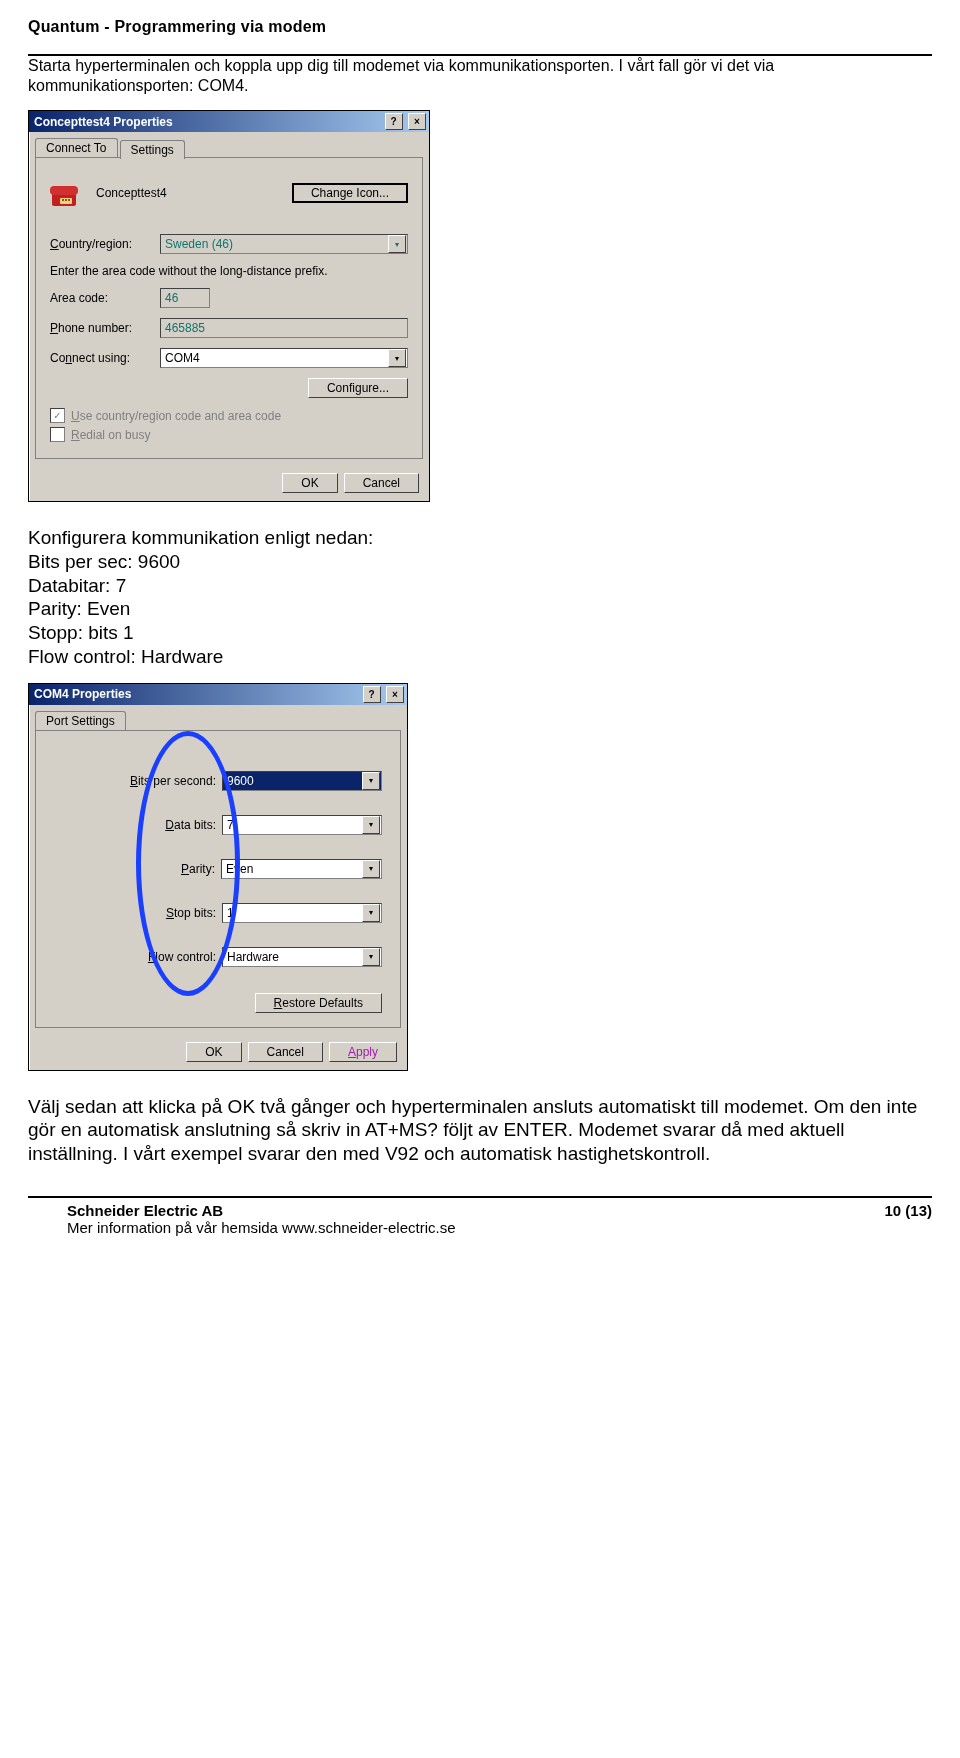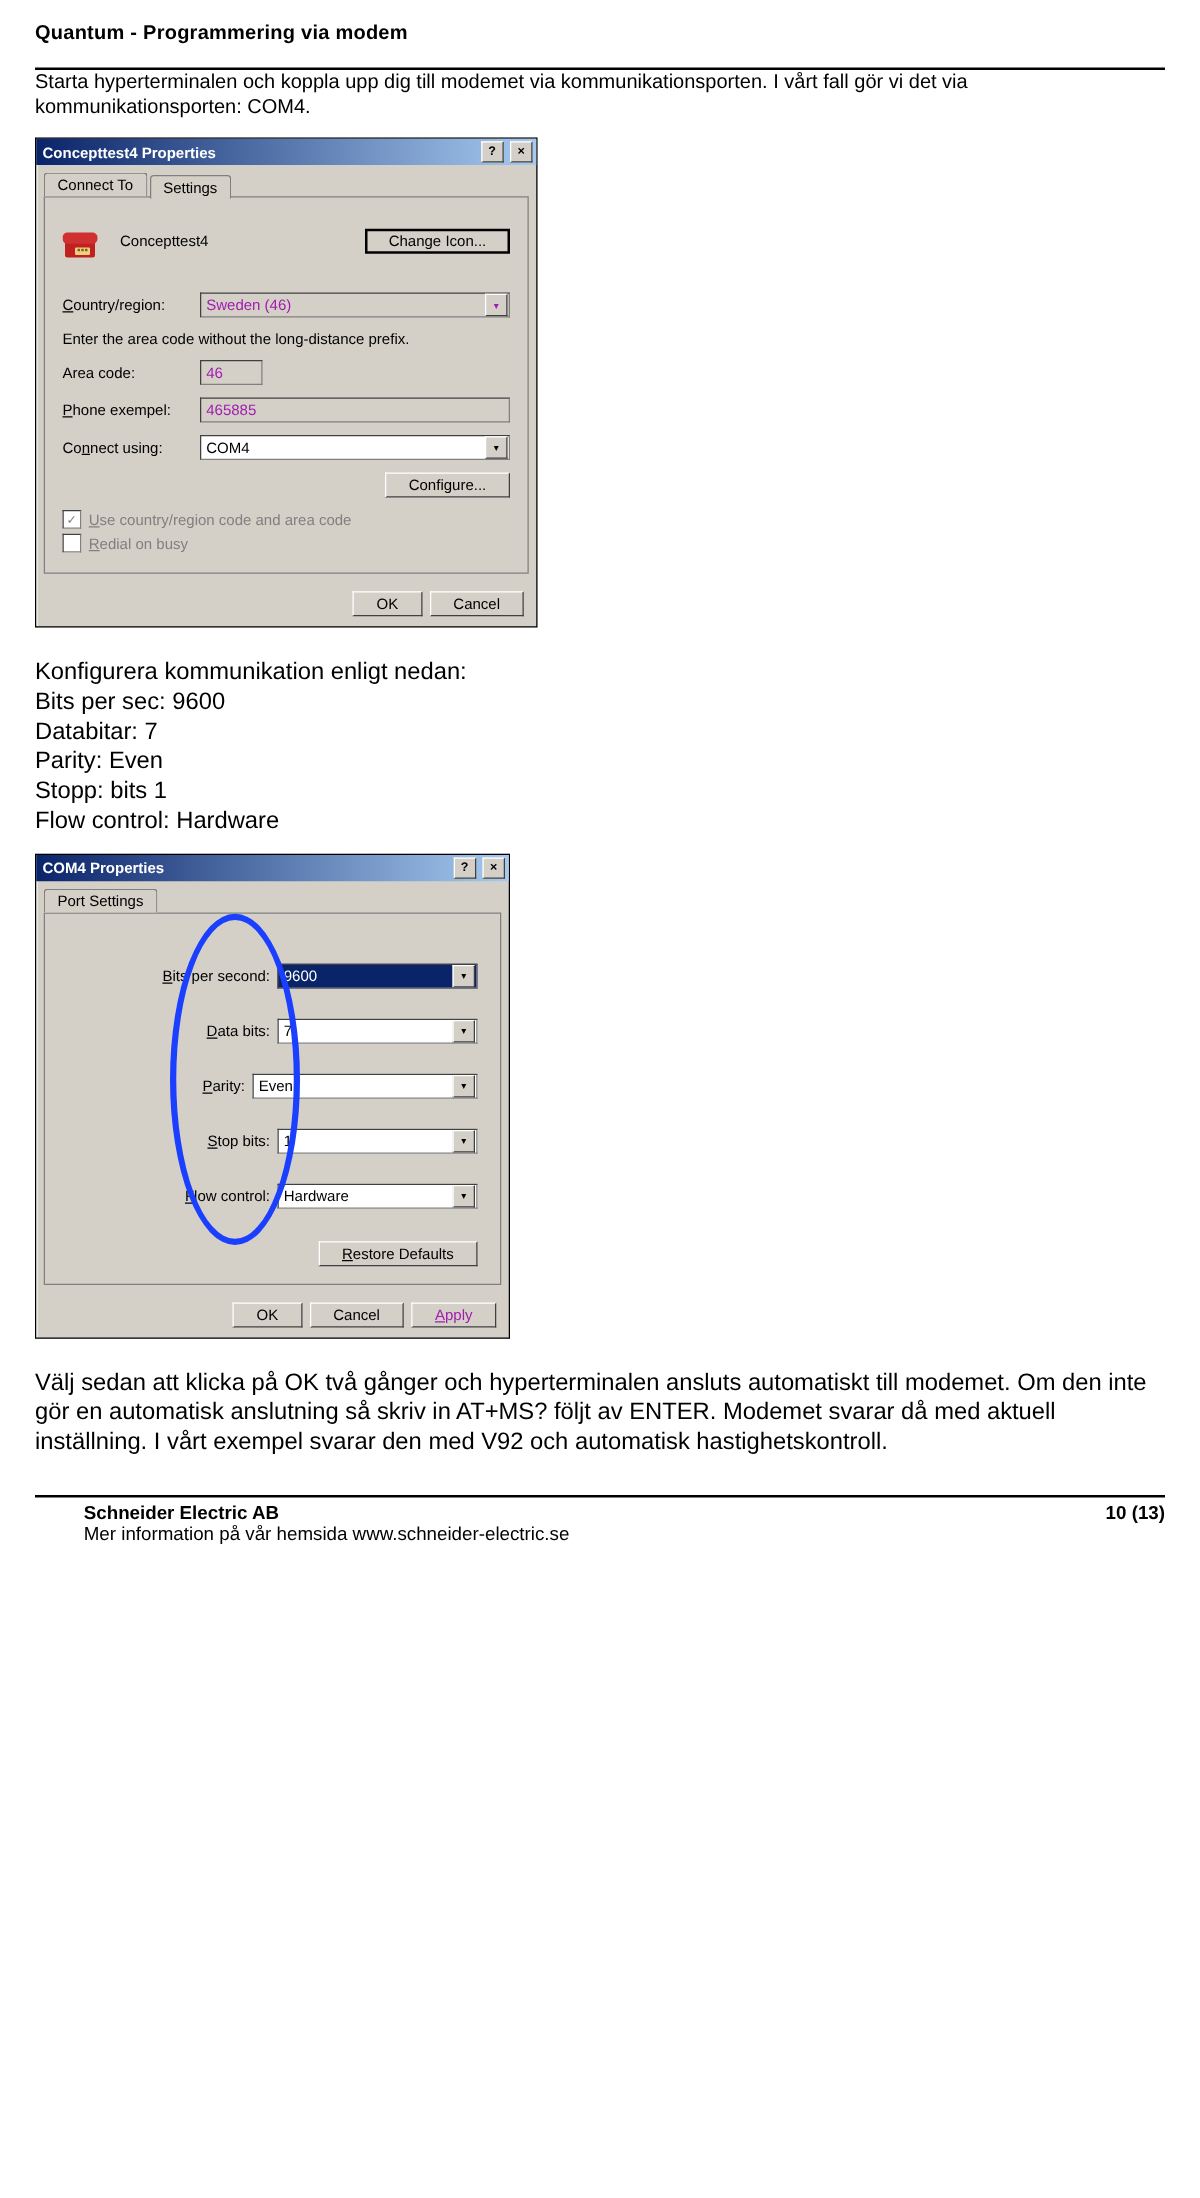--- a/index.html
+++ b/index.html
@@ -79,21 +79,21 @@
   .row { display:flex; align-items:center; margin:10px 0; }
   .row label { width:110px; }
   .field {
     flex:1;
     background:#d4d0c8;
     border:1px solid #808080;
     border-top-color:#404040; border-left-color:#404040;
     height:20px;
     padding:1px 4px;
     box-sizing:border-box;
-    color:#a21caf;
+    color:#0f766e;
     display:flex; align-items:center; justify-content:space-between;
   }
   .field.white { background:#fff; color:#000000; }
   .field.selected { background:#0a246a; color:#fff; }
   .dropbtn {
     width:16px; height:16px; background:#d4d0c8;
     border:1px solid #fff;
     border-right-color:#404040; border-bottom-color:#404040;
     display:flex; align-items:center; justify-content:center;
     margin:-1px -3px -1px 4px;
@@ -201,21 +201,21 @@
       <div style="margin:8px 0;">Enter the area code without the long-distance prefix.</div>
 
       <div class="row">
         <label>Area code:</label>
         <div class="field" style="flex:0 0 50px;">
             <span>46</span>
           </div>
       </div>
 
       <div class="row">
-        <label><span class="inline-underline">P</span><span>hone exempel:</span></label>
+        <label><span class="inline-underline">P</span><span>hone number:</span></label>
         <div class="field">
             <span>465885</span>
           </div>
       </div>
 
       <div class="row">
         <label><span>Co</span><span class="inline-underline">n</span><span>nect using:</span></label>
         <div class="field white">
           <span>COM4</span>
           <span class="dropbtn">▾</span>
@@ -276,21 +276,21 @@
       <div class="row2">
         <label><span class="inline-underline">D</span><span>ata bits:</span></label>
         <div class="field white" style="width:160px; flex:none;">
           <span>7</span>
           <span class="dropbtn">▾</span>
         </div>
       </div>
 
       <div class="row2">
         <label><span class="inline-underline">P</span><span>arity:</span></label>
-        <div class="field white" style="width:180px; flex:none;">
+        <div class="field white" style="width:161px; flex:none;">
           <span>Even</span>
           <span class="dropbtn">▾</span>
         </div>
       </div>
 
       <div class="row2">
         <label><span class="inline-underline">S</span><span>top bits:</span></label>
         <div class="field white" style="width:160px; flex:none;">
           <span>1</span>
           <span class="dropbtn">▾</span>

